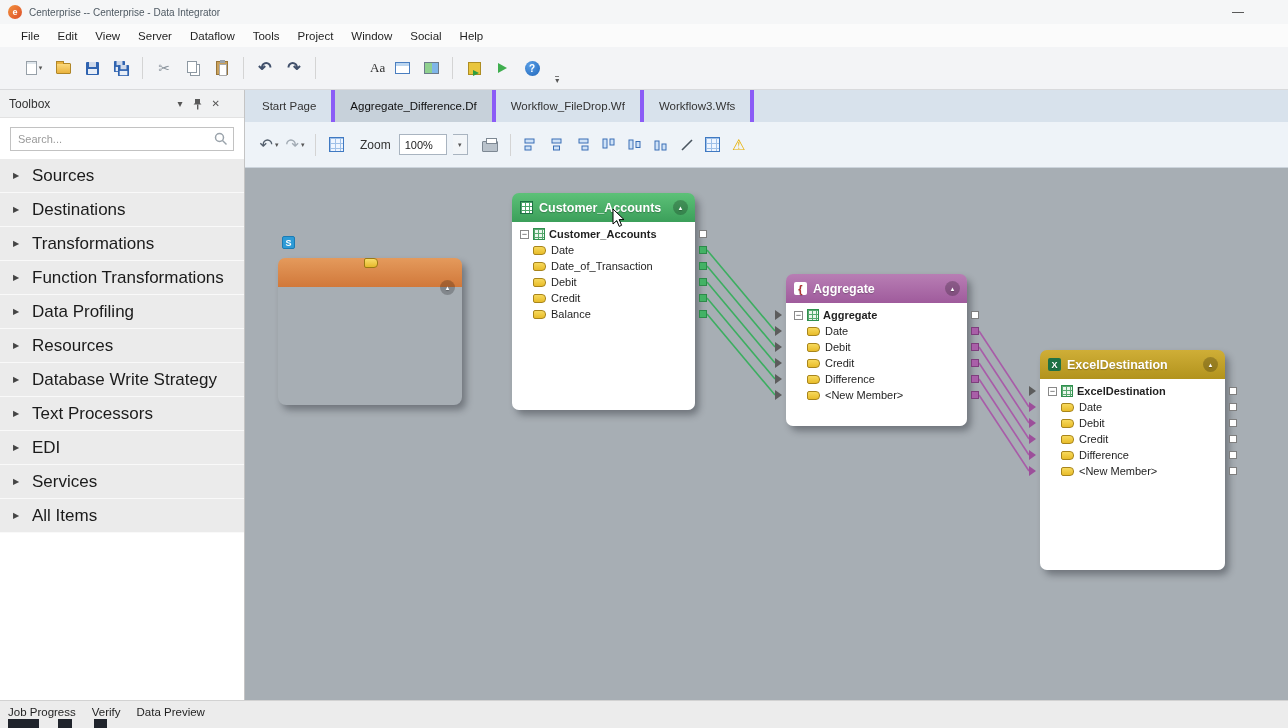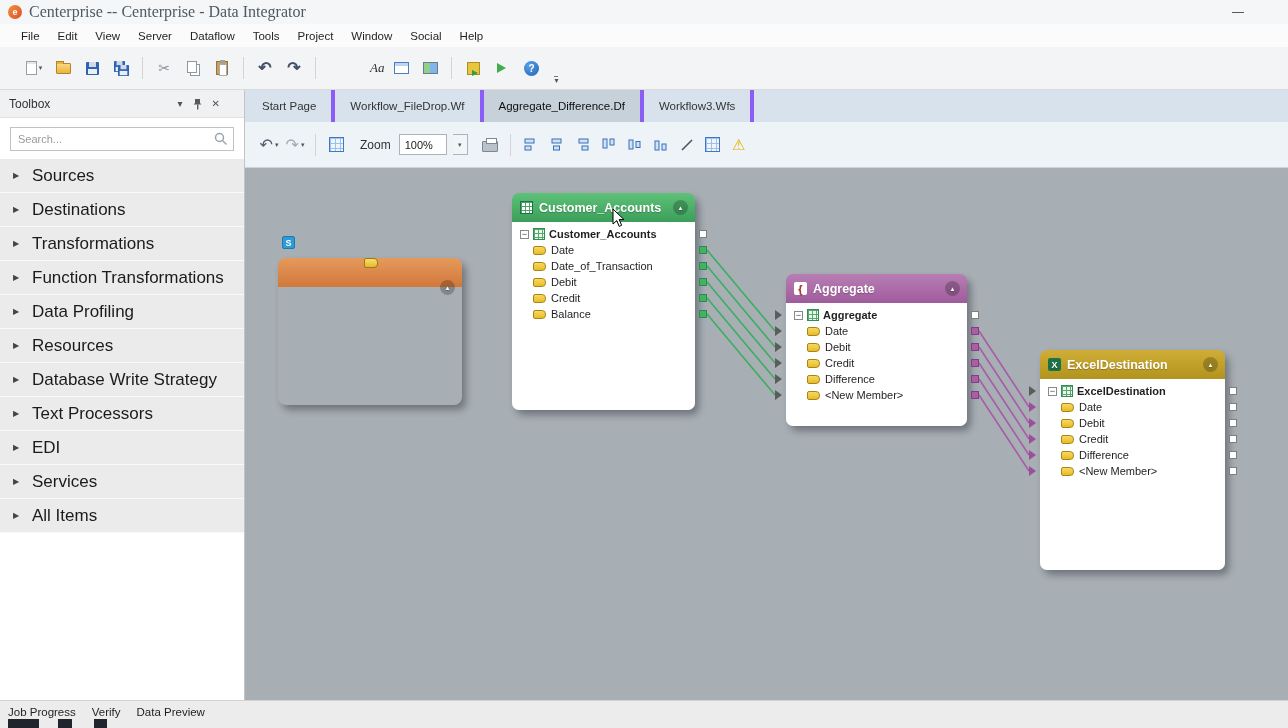--- a/index.html
+++ b/index.html
@@ -3,21 +3,21 @@
 <meta charset="utf-8">
 <style>
   * { box-sizing: border-box; margin: 0; padding: 0; }
   html,body { width:1288px; height:728px; overflow:hidden; }
   body { font-family:"Liberation Sans", sans-serif; background:#fff; position:relative; }
   .app { width:1288px; height:728px; display:flex; flex-direction:column; }
 
   
   .titlebar { height:24px; background:#f5f6f7; display:flex; align-items:center; padding-left:8px; gap:7px; flex:0 0 auto; }
   .logo { width:14px; height:14px; border-radius:50%; background:linear-gradient(135deg,#f2913c,#dd4f2a); color:#fff; font-size:9px; font-weight:bold; display:flex; align-items:center; justify-content:center; }
-  .wtitle { font-size:16px; color:#4f5a63;font-family:Liberation Serif, serif; }
+  .wtitle { font-size:10px; color:#4f5a63; }
   .wmin { margin-left:auto; margin-right:36px; color:#444; font-size:12px; width:28px; text-align:center; cursor:default; }
 
   
   .menubar { height:23px; display:flex; align-items:center; background:#fbfbfb; padding-left:12px; flex:0 0 auto; }
   .mi { padding:0 9px; font-size:11.5px; color:#1f1f1f; cursor:default; }
 
   
   .tb { display:flex; align-items:center; gap:5px; padding-left:22px; height:43px; background:#f3f4f6; border-bottom:1px solid #d9dadc; flex:0 0 auto; }
   .tbtn { min-width:24px; height:24px; display:flex; align-items:center; justify-content:center; border-radius:3px; position:relative; cursor:default; }
   .sep { width:1px; height:22px; background:#d4d4d4; margin:0 4px; }
@@ -30,21 +30,21 @@
   .i-floppy::after { content:""; position:absolute; left:2px; bottom:1px; width:9px; height:5px; background:#e8eef7; }
   .saveall { position:relative; width:17px; height:17px; }
   .saveall .f1 { position:absolute; left:0; top:0; transform:scale(.85); }
   .saveall .f2 { position:absolute; left:4px; top:4px; transform:scale(.85); }
   .glyph { font-size:14px; color:#8a939c; line-height:1; }
   .i-copy { width:10px; height:12px; background:#fff; border:1px solid #8d98a2; box-shadow:3px 3px 0 -1px #fff, 3px 3px 0 0 #8d98a2; margin:-2px 3px 0 0; }
   .i-paste { width:12px; height:14px; background:#c9a05a; border:1px solid #96743a; position:relative; }
   .i-paste::before { content:""; position:absolute; left:2px; top:2px; width:6px; height:10px; background:#fff; border:1px solid #aaa; }
   .i-paste::after { content:""; position:absolute; left:3px; top:-2px; width:5px; height:3px; background:#9aa3ac; }
   .i-undo { font-size:16px; color:#41506b; font-weight:bold; line-height:1; }
-  .i-font { font-family:"Liberation Serif", serif; font-style:italic; font-size:13px; color:#2e2e2e;margin-left:45px; }
+  .i-font { font-family:"Liberation Serif", serif; font-size:13px; color:#2e2e2e;margin-left:45px; }
   .i-form { width:15px; height:12px; border:1px solid #4a7ec0; background:#fff; box-shadow:inset 0 3px 0 #bcd6f0; }
   .i-flow { width:15px; height:12px; border:1px solid #6b7b8a; background:linear-gradient(90deg,#8fd08f 50%,#7fb5e8 50%); }
   .i-excel { width:13px; height:13px; background:#e9c53d; border:1px solid #ae8d23; position:relative; }
   .i-excel::after { content:""; position:absolute; right:-2px; bottom:-2px; width:0; height:0; border:3px solid transparent; border-left:6px solid #2f9e3f; }
   .i-run { width:0; height:0; border:5px solid transparent; border-left:9px solid #3fae4f; margin-left:4px; }
   .i-help { width:15px; height:15px; border-radius:50%; background:radial-gradient(circle at 35% 30%,#5aa0e8,#1f64b8); color:#fff; font-size:10px; font-weight:bold; display:flex; align-items:center; justify-content:center; }
   .ovf { align-self:flex-end; margin:0 0 4px 6px; font-size:8px; color:#555; border-top:1px solid #777; line-height:8px; }
 
   
   .workspace { flex:1; display:flex; min-height:0; }
@@ -277,22 +277,22 @@
           <span class="arr">▶</span>
           <span class="clabel">All Items</span>
         </div>
       <div class="tbx-fill"></div>
     </div>
 
     <div class="main">
 
       <div class="tabbar">
         <span class="tab">Start Page</span>
+        <span class="tab active">Aggregate_Difference.Df</span>
         <span class="tab">Workflow_FileDrop.Wf</span>
-        <span class="tab active">Aggregate_Difference.Df</span>
         <span class="tab">Workflow3.Wfs</span>
       </div>
 
       <div class="ct">
         <span class="cbtn">
             <span class="c-undo">↶</span>
             <span class="caretd">▾</span>
           </span>
         <span class="cbtn">
             <span class="c-redo">↷</span>

